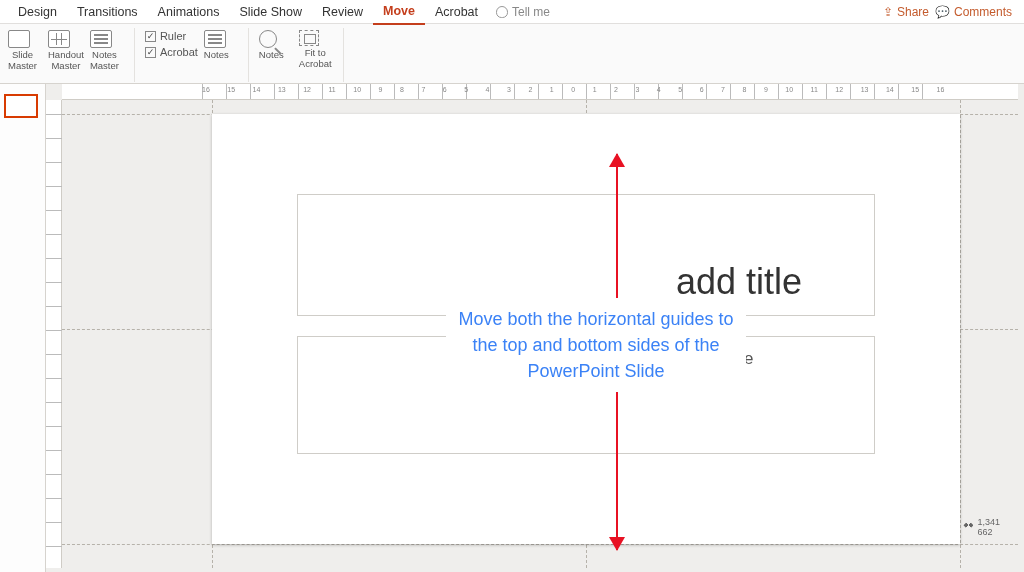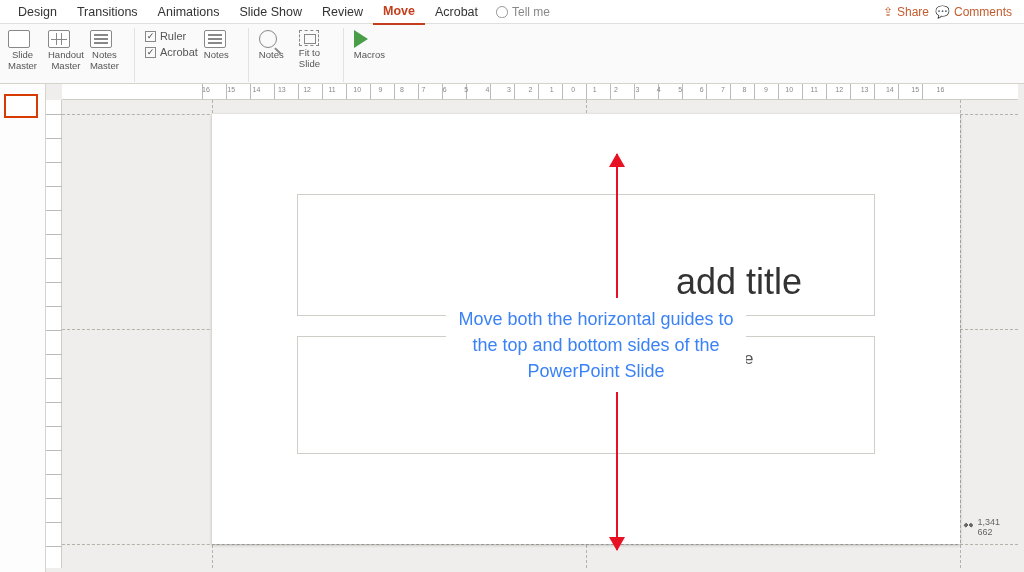--- a/index.html
+++ b/index.html
@@ -128,30 +128,24 @@
   </div>
 
   <div class="group">
     <div class="vbtn">
       <div class="zoom-glass"></div>
       <span>Notes</span>
     </div>
     <div class="vbtn">
       <div class="fit-win"></div>
       <span style="white-space:pre-line">Fit to
-Slide</span>
-    </div>
-  </div>
-
-  <div class="group" style="border-right:none">
-    <div class="vbtn">
-      <div class="play"></div>
-      <span>Macros</span>
-    </div>
-  </div>
+Acrobat</span>
+    </div>
+  </div>
+
 </div>
 
 <div class="workspace">
   <div class="thumbs">
     <div class="thumb"></div>
   </div>
 
   <div class="canvas-wrap">
     <div class="hruler">
       <div class="ticks"></div>

